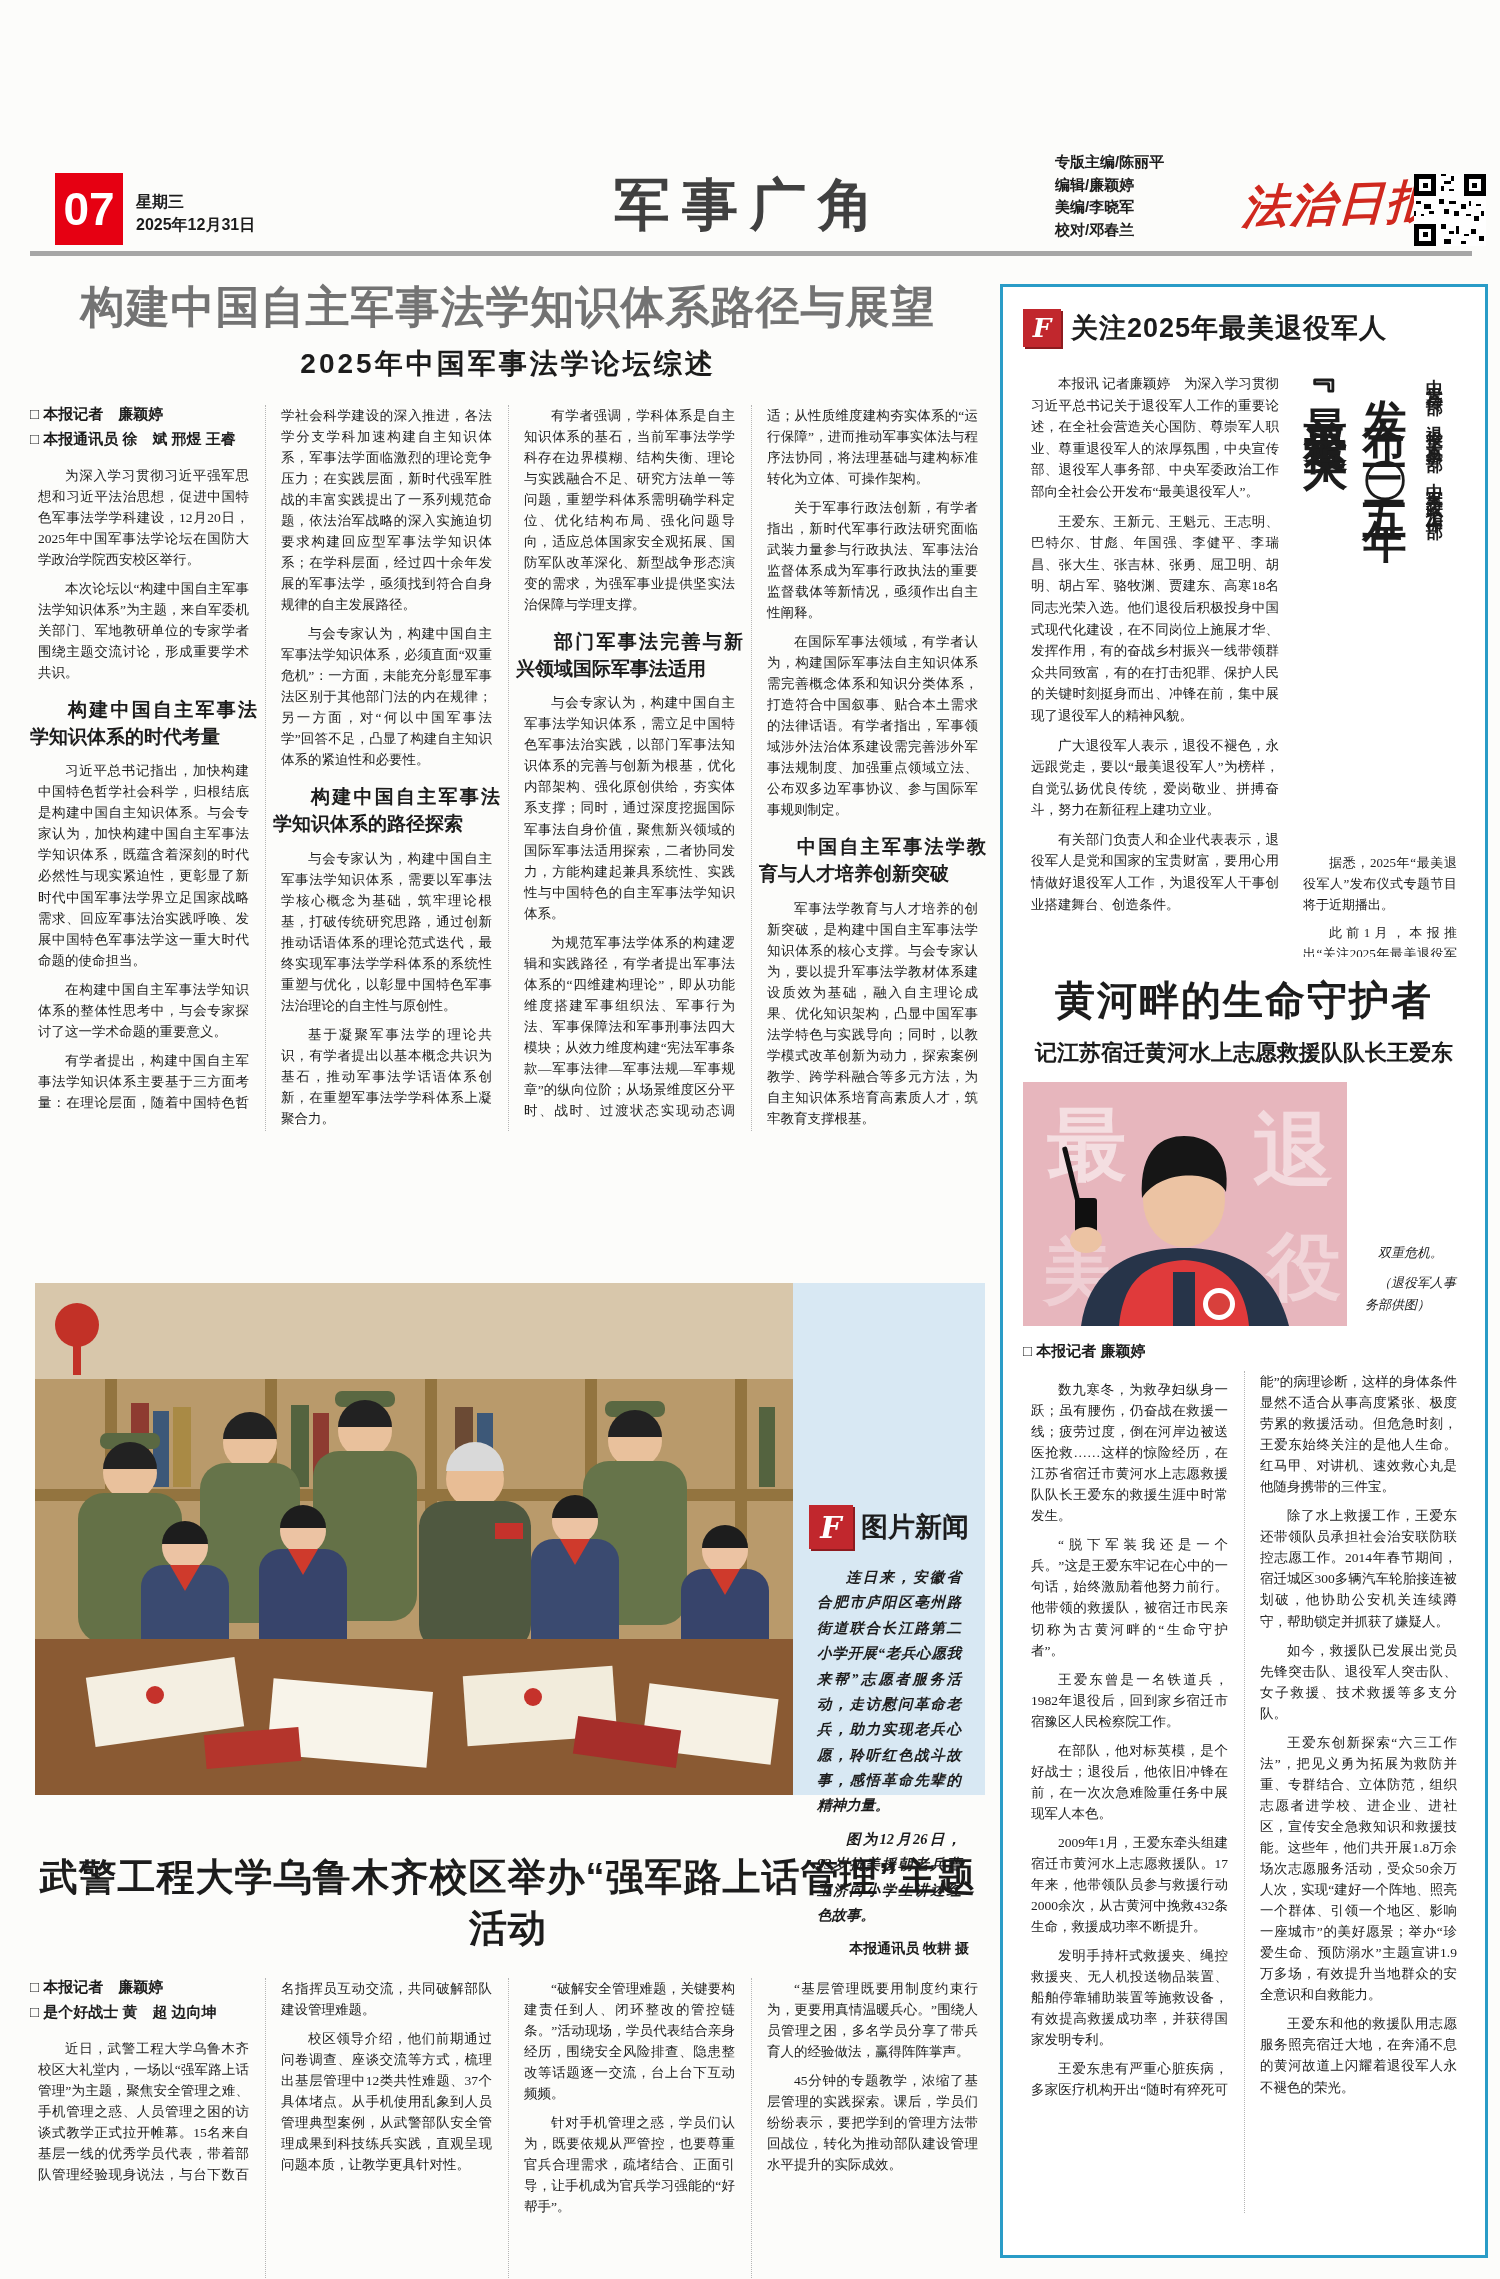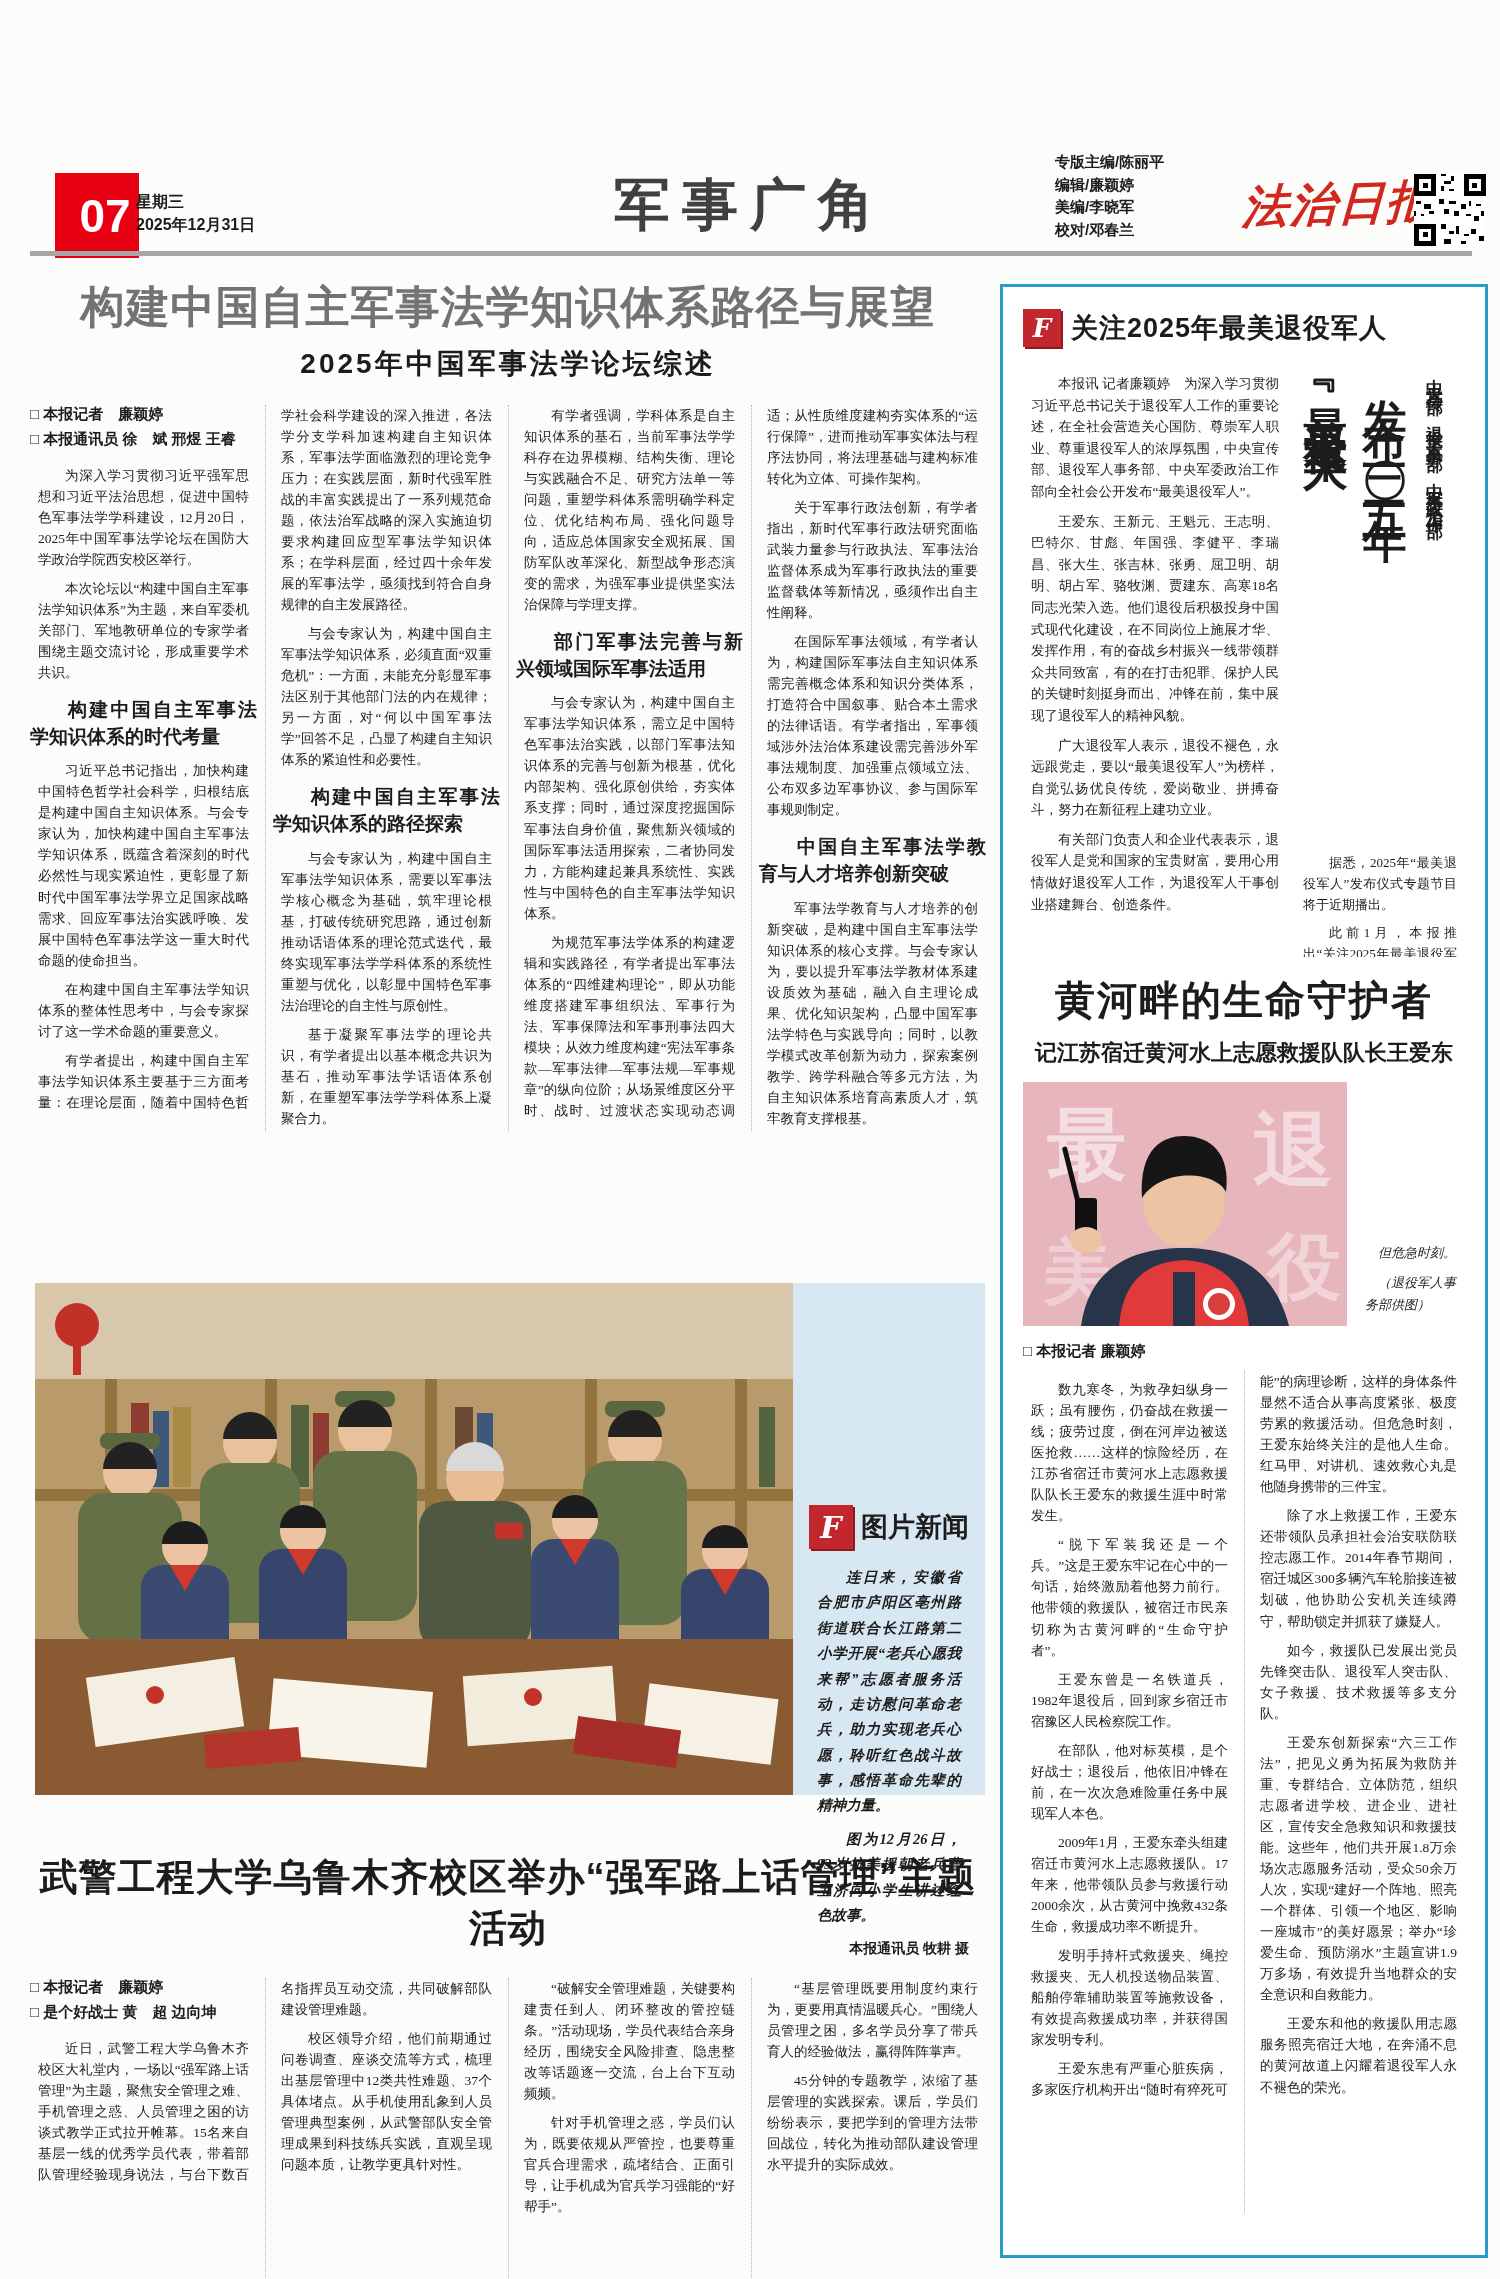--- a/index.html
+++ b/index.html
@@ -1,21 +1,21 @@
 <!DOCTYPE html>
 <html><head>
 <meta charset="utf-8">
 <style>
   html,body{margin:0;padding:0;background:#ffffff;}
   #page{position:relative;width:1500px;height:2279px;background:#fcfcfa;overflow:hidden;
         font-family:"Liberation Serif",serif;color:#1c1c1c;}
   
-  .pagenum-box{position:absolute;left:55px;top:173px;width:68px;height:85px;background:#e60012;
+  .pagenum-box{position:absolute;left:55px;top:173px;width:68px;height:72px;background:#e60012;
         color:#fff;display:flex;align-items:center;justify-content:center;
-        font:700 46px "Liberation Sans",sans-serif;padding-left:16px;}
+        font:700 46px "Liberation Sans",sans-serif;}
   .pub-info{position:absolute;left:136px;top:190px;font:700 16px "Liberation Sans",sans-serif;line-height:1.45;}
   .section-title{position:absolute;left:50%;transform:translateX(-50%);top:168px;
         font:900 56px "Liberation Sans",sans-serif;color:#404040;letter-spacing:12px;white-space:nowrap;}
   .credits{position:absolute;left:1055px;top:151px;width:178px;text-align:left;
         font:700 15px "Liberation Sans",sans-serif;line-height:1.5;}
   .masthead{position:absolute;left:1242px;top:174px;width:172px;text-align:center;
         font:700 italic 46px "DejaVu Serif",serif;color:#d0281e;letter-spacing:2px;
         transform:rotate(-2deg) skewX(-4deg);white-space:nowrap;}
   .qr{position:absolute;left:1414px;top:174px;width:72px;height:72px;}
   .header-rule{position:absolute;left:30px;top:251px;width:1442px;height:5px;background:#a6a6a6;}
@@ -178,21 +178,21 @@
           <path d="M96 244 C100 198 124 180 161 178 C198 180 222 200 226 244 Z" fill="#e03a3b"></path>
           <rect x="150" y="190" width="22" height="54" fill="#273449"></rect>
           <ellipse cx="63" cy="158" rx="16" ry="13" fill="#ecc3a3"></ellipse>
           <ellipse cx="161" cy="118" rx="41" ry="47" fill="#ecc3a3"></ellipse>
           <path d="M119 116 C116 66 140 54 161 54 C188 54 208 72 203 110 C192 88 138 86 119 116 Z" fill="#161616"></path>
           <circle cx="196" cy="222" r="16" fill="#ffffff"></circle>
           <circle cx="196" cy="222" r="11" fill="#d8403c"></circle>
         </svg>
       </div>
       <div class="portrait-caption">
-          <p class="para">但危急时刻。</p>
+          <p class="para">双重危机。</p>
           <p class="para">（退役军人事务部供图）</p>
         </div>
     </div>
 
     <div class="feature-byline">□ 本报记者 廉颖婷</div>
     <div class="feature-body col-body">
         <p class="para">数九寒冬，为救孕妇纵身一跃；虽有腰伤，仍奋战在救援一线；疲劳过度，倒在河岸边被送医抢救……这样的惊险经历，在江苏省宿迁市黄河水上志愿救援队队长王爱东的救援生涯中时常发生。</p>
         <p class="para">“脱下军装我还是一个兵。”这是王爱东牢记在心中的一句话，始终激励着他努力前行。他带领的救援队，被宿迁市民亲切称为古黄河畔的“生命守护者”。</p>
         <p class="para">王爱东曾是一名铁道兵，1982年退役后，回到家乡宿迁市宿豫区人民检察院工作。</p>
         <p class="para">在部队，他对标英模，是个好战士；退役后，他依旧冲锋在前，在一次次急难险重任务中展现军人本色。</p>

